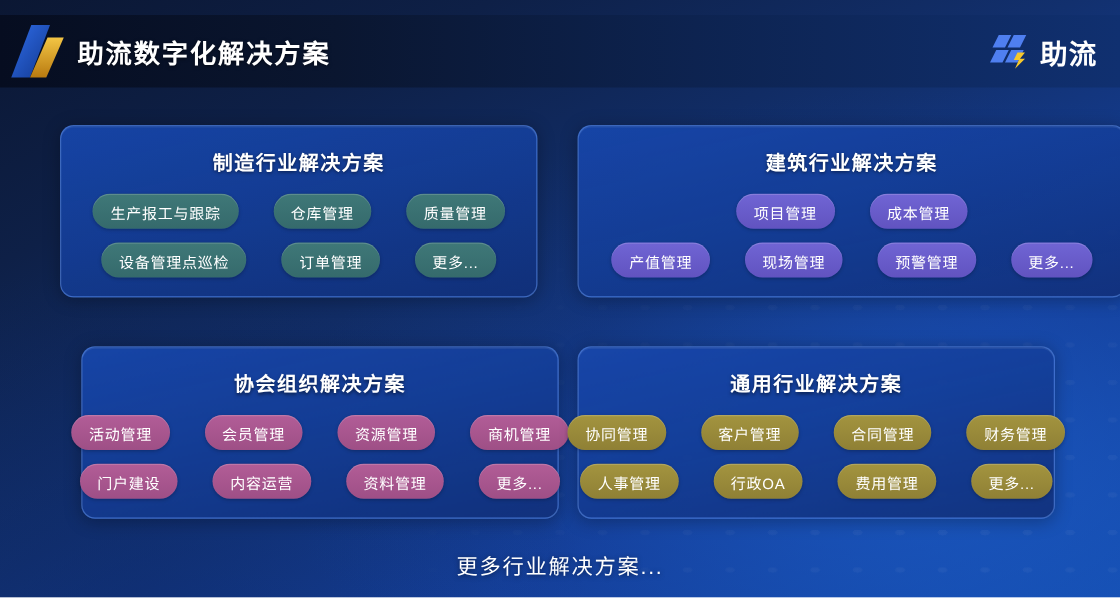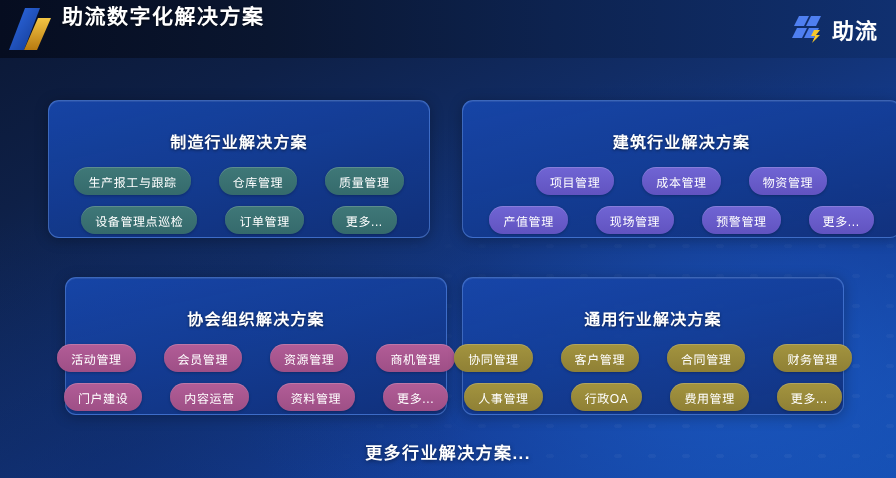--- a/index.html
+++ b/index.html
@@ -20,23 +20,23 @@
   #bg-dots {
     position:absolute; inset:0;
     background-image:radial-gradient(ellipse 7px 4px at 6px 6px, rgba(255,255,255,0.055) 0%, rgba(255,255,255,0.045) 55%, rgba(255,255,255,0) 60%);
     background-size:34px 30px;
     -webkit-mask-image:radial-gradient(ellipse 620px 420px at 86% 86%, #000 0%, rgba(0,0,0,0.55) 45%, rgba(0,0,0,0) 78%);
     mask-image:radial-gradient(ellipse 620px 420px at 86% 86%, #000 0%, rgba(0,0,0,0.55) 45%, rgba(0,0,0,0) 78%);
     pointer-events:none;
   }
   
   #header {
-    position:absolute; left:0; top:0; width:896px; height:58px;
+    position:absolute; left:0; top:12px; width:896px; height:58px;
     background:linear-gradient(90deg,#060d20 0%, #0a1630 30%, #0d2350 62%, #103070 100%);
-    display:flex; 
+    display:flex; align-items:center;
   }
   #header-logo { position:relative; width:58px; height:58px; flex:0 0 58px; }
   #header-logo svg { position:absolute; left:6px; top:0; }
   #header-title {
     color:#ffffff; font-size:21px; font-weight:bold; letter-spacing:1.5px;
     text-shadow:0 1px 3px rgba(0,0,0,0.6);
     margin-left:4px;
   }
   #header-brand {
     position:absolute; right:18px; top:0; height:58px;
@@ -50,21 +50,21 @@
     position:absolute;
     border-radius:11px;
     border:1px solid rgba(120,170,255,0.42);
     background:linear-gradient(168deg, rgba(23,70,170,0.95) 0%, rgba(20,62,152,0.92) 45%, rgba(17,48,122,0.90) 100%);
     box-shadow:0 2px 14px rgba(0,0,0,0.28), inset 0 1px 0 rgba(255,255,255,0.08);
   }
   .card-title {
     text-align:center; color:#ffffff; font-weight:bold;
     font-size:16px; letter-spacing:1.2px;
     text-shadow:0 1px 3px rgba(0,0,0,0.55);
-    margin-top:28px;
+    margin-top:16px;
   }
   .pill-rows { margin-top:14px; padding:0 14px; }
   .pill-row { display:flex; justify-content:center; gap:28px; margin-bottom:11px; }
   .pill {
     display:flex; align-items:center; justify-content:center;
     height:28px; border-radius:14px;
     color:#ffffff; font-size:12px; letter-spacing:0.6px;
     white-space:nowrap; padding:0 14px;
     box-shadow:inset 0 1px 0 rgba(255,255,255,0.16), 0 1px 3px rgba(0,0,0,0.25);
   }
@@ -76,21 +76,21 @@
 
   
   #card-manufacturing { left:48px;  top:100px; width:382px; height:138px; }
   #card-construction  { left:462px; top:100px; width:439px; height:138px; }
   #card-association   { left:65px;  top:277px; width:382px; height:138px; }
   #card-general       { left:462px; top:277px; width:382px; height:138px; }
 
   
   #footer {
     position:absolute; left:0; bottom:14px; width:896px;
-    text-align:center; color:#ffffff; font-size:17px; font-weight:bold;
+    text-align:center; color:#ffffff; font-size:17px; font-weight:normal;
     letter-spacing:1.4px; text-shadow:0 1px 4px rgba(0,0,0,0.5);
   }
 </style>
 </head>
 <body>
 
 <div id="stage">
 
   <div id="bg-dots"></div>
 
@@ -142,21 +142,20 @@
       </div>
     </div>
   </div>
 
   <div class="card" id="card-construction">
     <div class="card-title">建筑行业解决方案</div>
     <div class="pill-rows">
       <div class="pill-row">
         <div class="pill purple">项目管理</div>
         <div class="pill purple">成本管理</div>
-        <div class="pill purple">物资管理</div>
       </div>
       <div class="pill-row">
         <div class="pill purple">产值管理</div>
         <div class="pill purple">现场管理</div>
         <div class="pill purple">预警管理</div>
         <div class="pill purple">更多...</div>
       </div>
     </div>
   </div>
 

